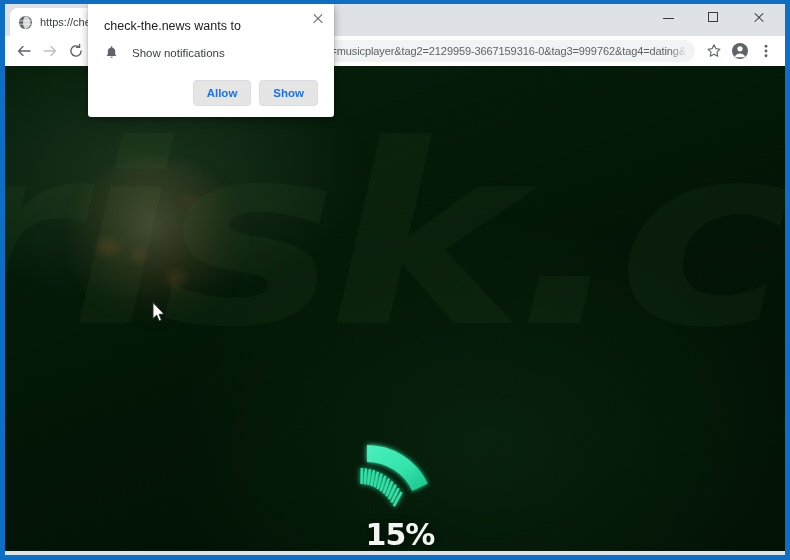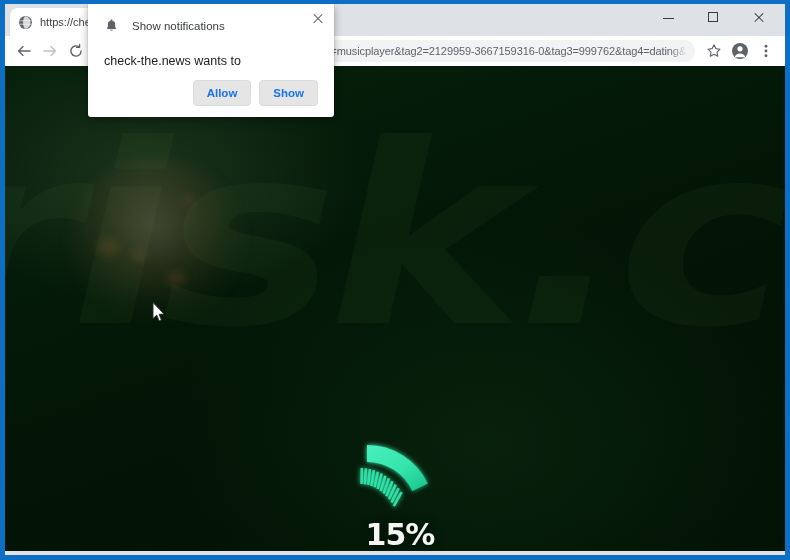--- a/index.html
+++ b/index.html
@@ -482,32 +482,32 @@
       <div id="mouse-cursor">
         <svg width="14" height="21" viewBox="0 0 14 21">
           <path d="M1 0.6 L1 16.6 L4.7 13.1 L7.1 18.9 L9.4 17.9 L7.1 12.3 L12.1 12.1 Z" fill="#ffffff" stroke="#2b2b2b" stroke-width="0.9" stroke-linejoin="round"></path>
         </svg>
       </div>
     </div>
 
     <div id="permission-dialog">
       <div id="dialog-close"></div>
 
+      <div id="dialog-title">check-the.news wants to</div>
+
       <div id="dialog-option-row">
         <span id="bell-icon">
           <svg width="15" height="15" viewBox="0 0 16 16">
             <path d="M8 1.4 A0.95 0.95 0 0 1 8.95 2.35 V2.9 A3.9 3.9 0 0 1 11.9 6.7 V9.6 L13.1 11.6 H2.9 L4.1 9.6 V6.7 A3.9 3.9 0 0 1 7.05 2.9 V2.35 A0.95 0.95 0 0 1 8 1.4 Z" fill="#5f6368"></path>
             <path d="M6.4 12.6 A1.7 1.7 0 0 0 9.6 12.6 Z" fill="#5f6368"></path>
           </svg>
         </span>
         <span id="dialog-option-label">Show notifications</span>
       </div>
 
-      <div id="dialog-title">check-the.news wants to</div>
-
       <div id="dialog-actions">
         <button class="dlg-btn">Allow</button>
         <button class="dlg-btn">Show</button>
       </div>
     </div>
 
   </div>
 </div>
 
 </body></html>

